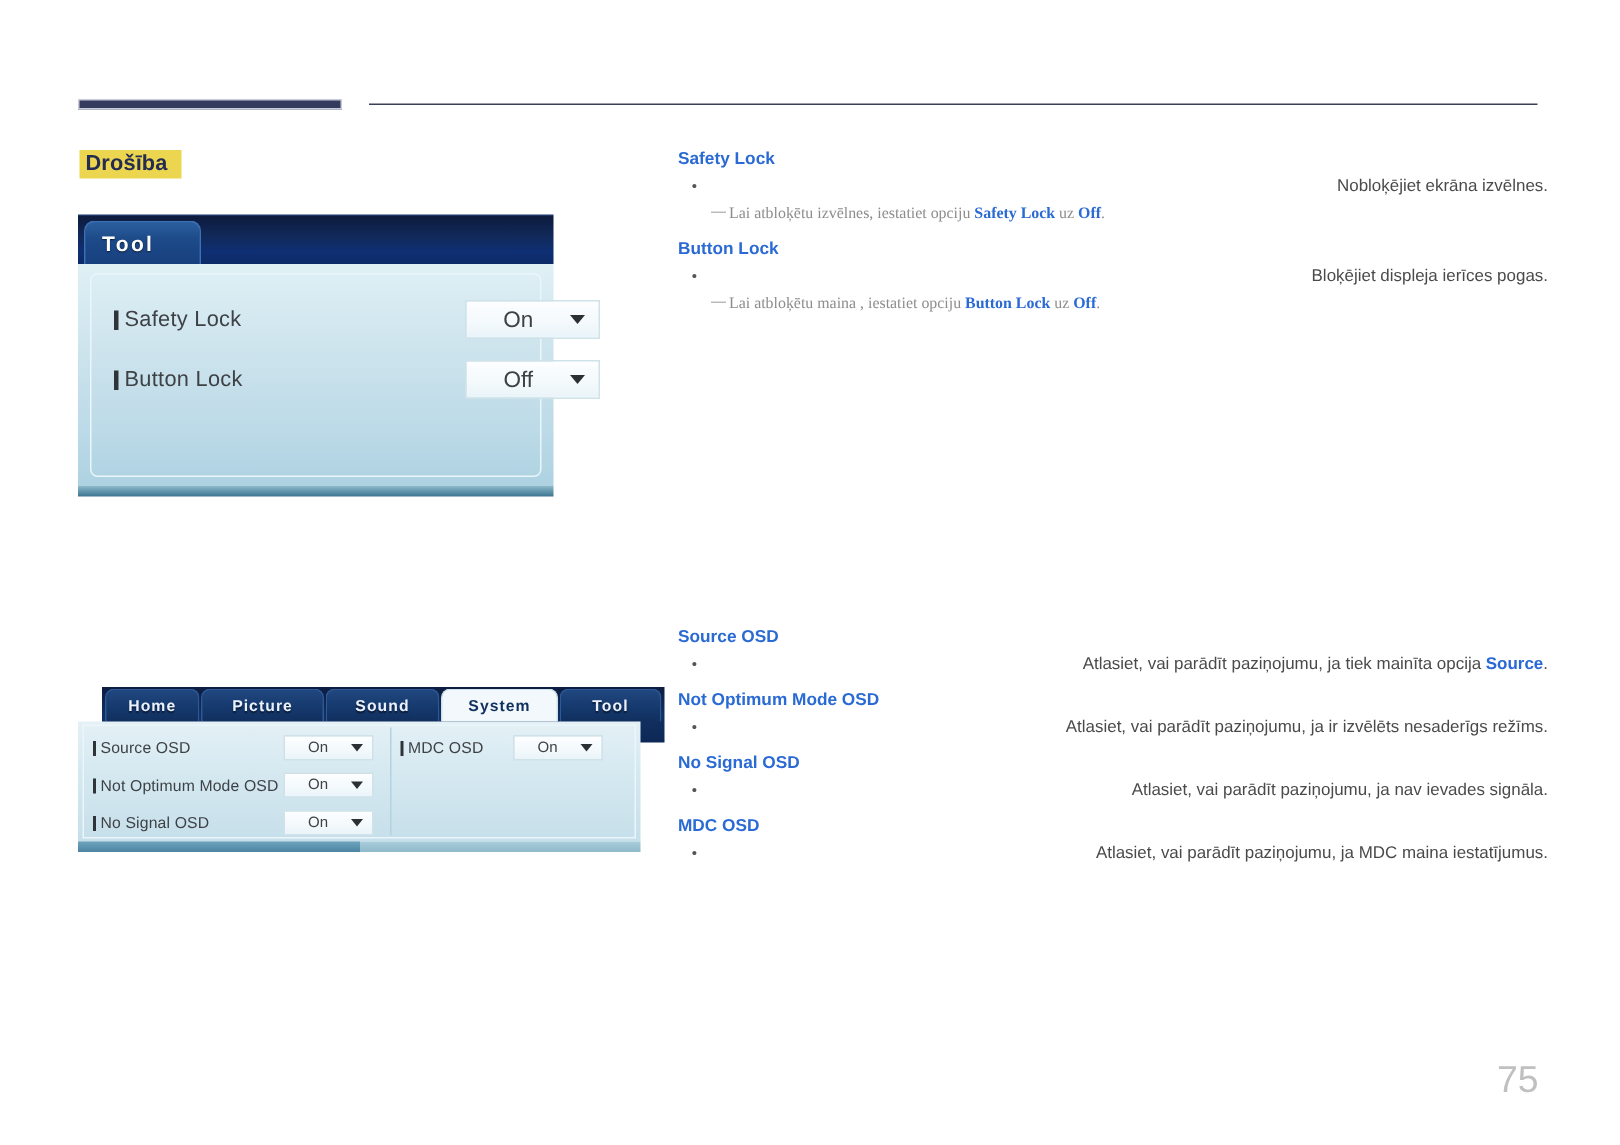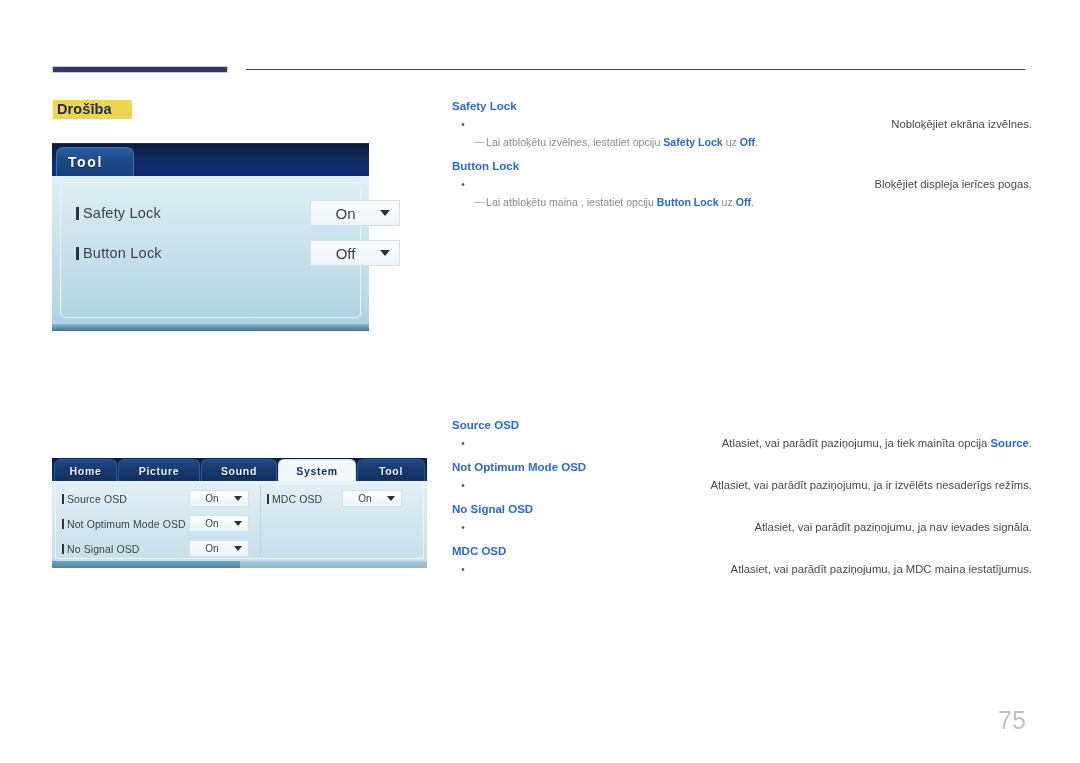--- a/index.html
+++ b/index.html
@@ -10,36 +10,36 @@
   }
   .page{position:absolute;inset:0;}
 
   
   .hdr-bar{position:absolute;left:52px;top:66px;width:176px;height:7px;
     background:#343b5e;border:1px solid #c9ccd8;box-sizing:border-box;}
   .hdr-line{position:absolute;left:246px;top:69px;width:779px;height:1px;background:#3b3f55;}
 
   
   .sec-head{position:absolute;font-weight:bold;color:#252c52;background:#ecd64f;
-    padding:1px 20px 2px 4px;white-space:nowrap;letter-spacing:.1px;}
+    padding:1px 9px 2px 4px;white-space:nowrap;letter-spacing:.1px;}
   #sec1{left:53px;top:100px;font-size:14.5px;}
   #sec2{left:53px;top:419px;font-size:14.5px;}
 
   
   .rtcol{position:absolute;left:452px;width:580px;}
   #rt1{top:99px;}
   #rt2{top:418px;}
   .blue-h{color:#2a6ad4;font-weight:bold;font-size:11.5px;margin:0 0 4px 0;line-height:14px;}
   .blue-h.sp{margin-top:9px;}
   .bul{display:flex;margin:0 0 3px 0;font-size:11.3px;color:#4a4a4a;line-height:15px;}
   .bul .dot{width:22px;flex:0 0 22px;text-align:center;color:#555;font-size:10px;line-height:15px;}
   .bul .txt{flex:1;text-align:right;}
   .note{display:flex;margin:0 0 2px 0;padding-left:22px;font-size:10.6px;color:#8d8d8d;line-height:15px;}
   .note .dash{flex:0 0 12px;color:#a0a0a0;font-size:10px;line-height:13px;}
-  .note .txt{flex:1;}
+  .note .txt{flex:1;font-family:Liberation Serif, serif;}
   .bold-blue{color:#2a6ad4;font-weight:bold;}
 
   
   .osd1{position:absolute;left:52px;top:143px;width:317px;height:188px;}
   .osd1 .topbar{position:absolute;left:0;top:0;width:100%;height:33px;
     background:linear-gradient(180deg,#0d1b3d 0%,#112a5c 45%,#0f2f74 75%,#0b2a66 100%);
     border-top:1px solid #1b3566;box-sizing:border-box;}
   .osd1 .tab{position:absolute;left:4px;top:3px;width:78px;height:30px;
     background:linear-gradient(180deg,#2c5f9e 0%,#1d4a89 40%,#173f7d 100%);
     border-radius:7px 7px 0 0;border:1px solid #3c72b4;border-bottom:none;box-sizing:border-box;}
@@ -63,21 +63,21 @@
     border-top:6px solid #2b3034;margin-right:9px;}
 
   
   #p1r1{left:24px;top:62px;}
   #p1r2{left:24px;top:102px;}
   #p1d1{left:258px;top:57px;width:90px;height:26px;font-size:15px;}
   #p1d2{left:258px;top:97px;width:90px;height:26px;font-size:15px;}
 
   
   .osd2{position:absolute;left:52px;top:458px;width:375px;height:110px;}
-  .osd2 .tabbar{position:absolute;left:0;top:0;width:100%;height:37px;
+  .osd2 .tabbar{position:absolute;left:16px;top:0;width:100%;height:37px;
     background:linear-gradient(180deg,#0d1c40 0%,#123062 50%,#0d2856 100%);box-sizing:border-box;}
   .osd2 .t{position:absolute;top:1px;height:22px;border-radius:6px 6px 0 0;
     display:flex;align-items:center;justify-content:center;
     font-weight:bold;font-size:10.5px;letter-spacing:.7px;color:#eaf2ff;
     background:linear-gradient(180deg,#20477f 0%,#15386c 60%,#102f5e 100%);
     border:1px solid #2d5a96;border-bottom:none;box-sizing:border-box;
     text-shadow:0 1px 1px rgba(0,0,0,.55);}
   .osd2 .t.active{background:#f2f8fb;color:#11305f;border-color:#cfe2ea;text-shadow:none;}
   #t1{left:2px;width:63px;}
   #t2{left:66px;width:82px;}

